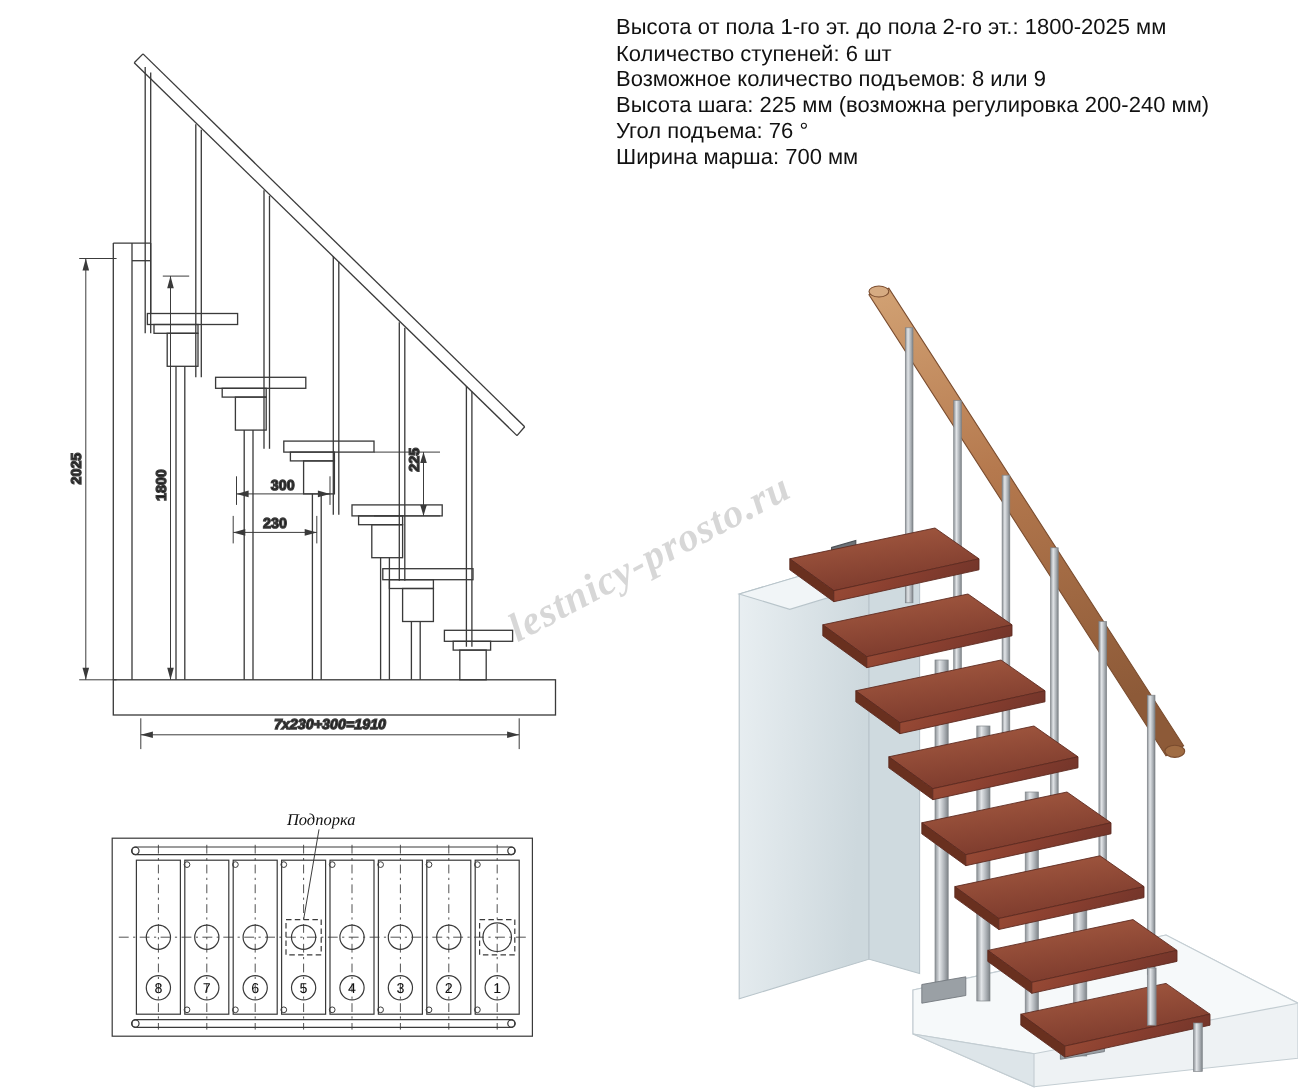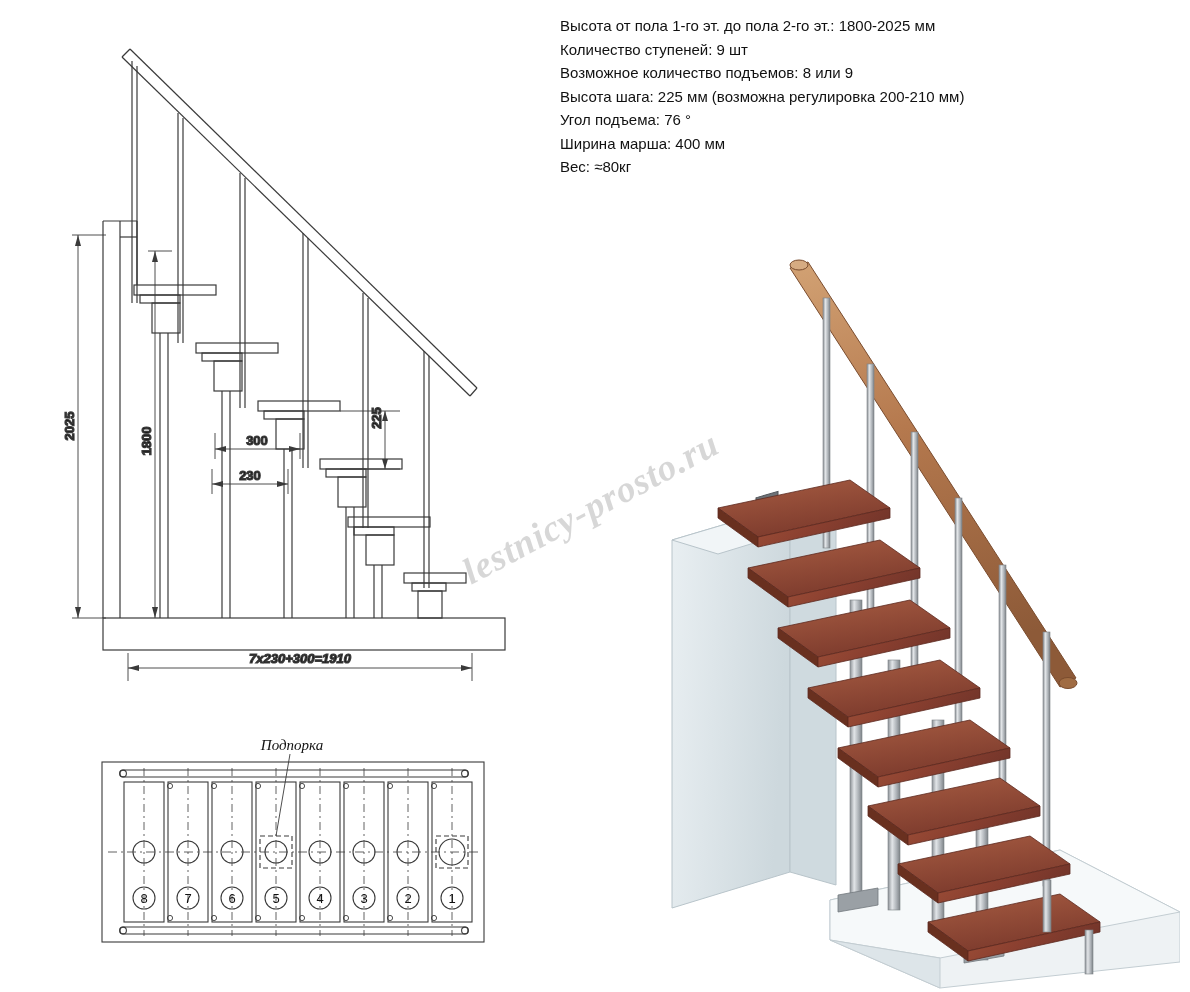--- a/index.html
+++ b/index.html
@@ -1,21 +1,21 @@
 <!DOCTYPE html>
 <html><head>
 <meta charset="utf-8">
 <style>
   html,body{margin:0;padding:0;background:#ffffff;}
   body{width:1190px;height:992px;position:relative;font-family:"Liberation Sans",sans-serif;color:#1a1a1a;overflow:hidden;}
   .root{position:absolute;inset:0;}
 
   
   .spec{position:absolute;left:560px;top:14px;width:620px;}
-  .spec-line{font-size:15px;line-height:23.5px;white-space:nowrap;color:#111;}
+  .spec-line{font-size:20px;line-height:23.5px;white-space:nowrap;color:#111;}
 
   
   .elev{position:absolute;left:0px;top:13px;width:545px;height:690px;}
   .elev svg, .plan svg, .iso svg{display:block;}
 
   
   .plan{position:absolute;left:60px;top:720px;width:470px;height:265px;}
 
   
   .iso{position:absolute;left:640px;top:240px;width:540px;height:750px;}
@@ -29,26 +29,25 @@
   .plan-num{font-family:"Liberation Sans",sans-serif;font-size:13px;fill:#111;}
   .podp{font-family:"Liberation Serif",serif;font-style:italic;font-size:15px;fill:#111;}
 </style>
 </head>
 <body>
 
 <div class="root">
 
   <div class="spec">
     <div class="spec-line">Высота от пола 1-го эт. до пола 2-го эт.: 1800-2025 мм</div>
-    <div class="spec-line">Количество ступеней: 9 шт</div>
+    <div class="spec-line">Количество ступеней: 6 шт</div>
     <div class="spec-line">Возможное количество подъемов: 8 или 9</div>
-    <div class="spec-line">Высота шага: 225 мм (возможна регулировка 200-210 мм)</div>
+    <div class="spec-line">Высота шага: 225 мм (возможна регулировка 200-240 мм)</div>
     <div class="spec-line">Угол подъема: 76 °</div>
-    <div class="spec-line">Ширина марша: 400 мм</div>
-    <div class="spec-line">Вес: ≈80кг</div>
+    <div class="spec-line">Ширина марша: 700 мм</div>
   </div>
 
   <div class="elev">
     <svg width="545" height="690" viewBox="0 0 545 690">
       <g stroke="#3a3a3a" fill="none" stroke-width="1.2">
 
         <g stroke-width="1.2">
           <line x1="122" y1="44" x2="470" y2="383"></line>
           <line x1="130" y1="36" x2="477" y2="375"></line>
           <line x1="122" y1="44" x2="130" y2="36"></line>

